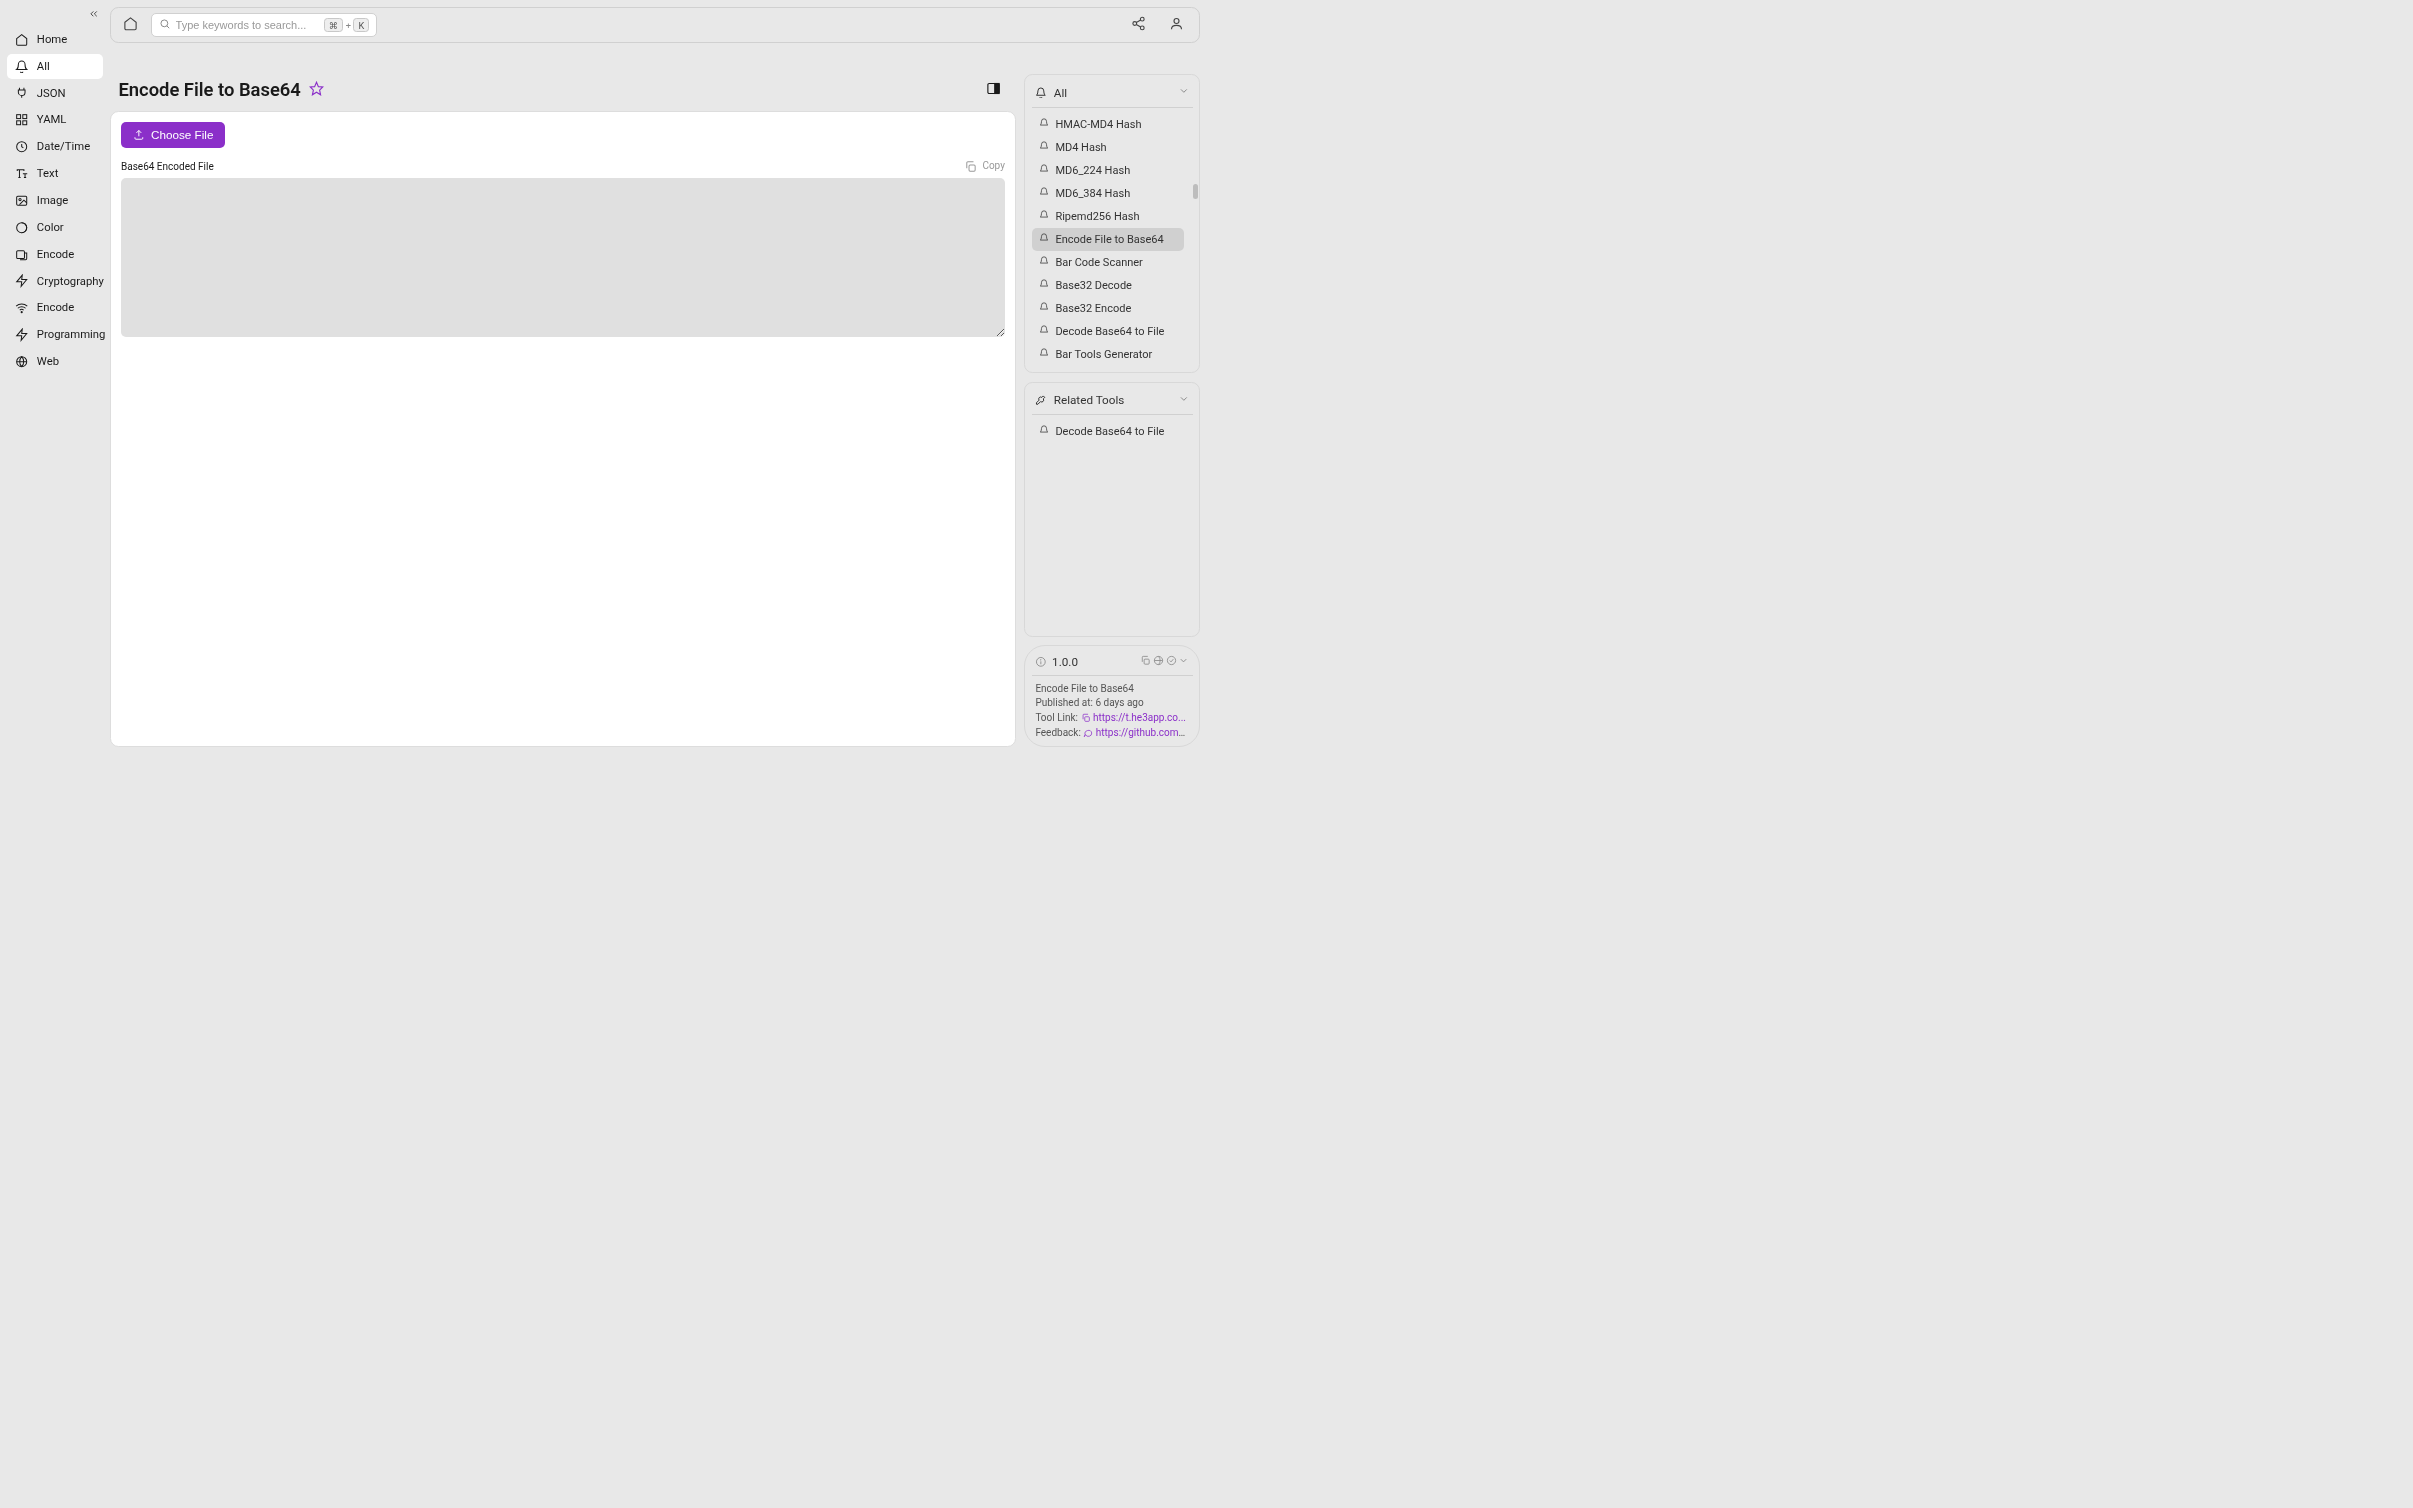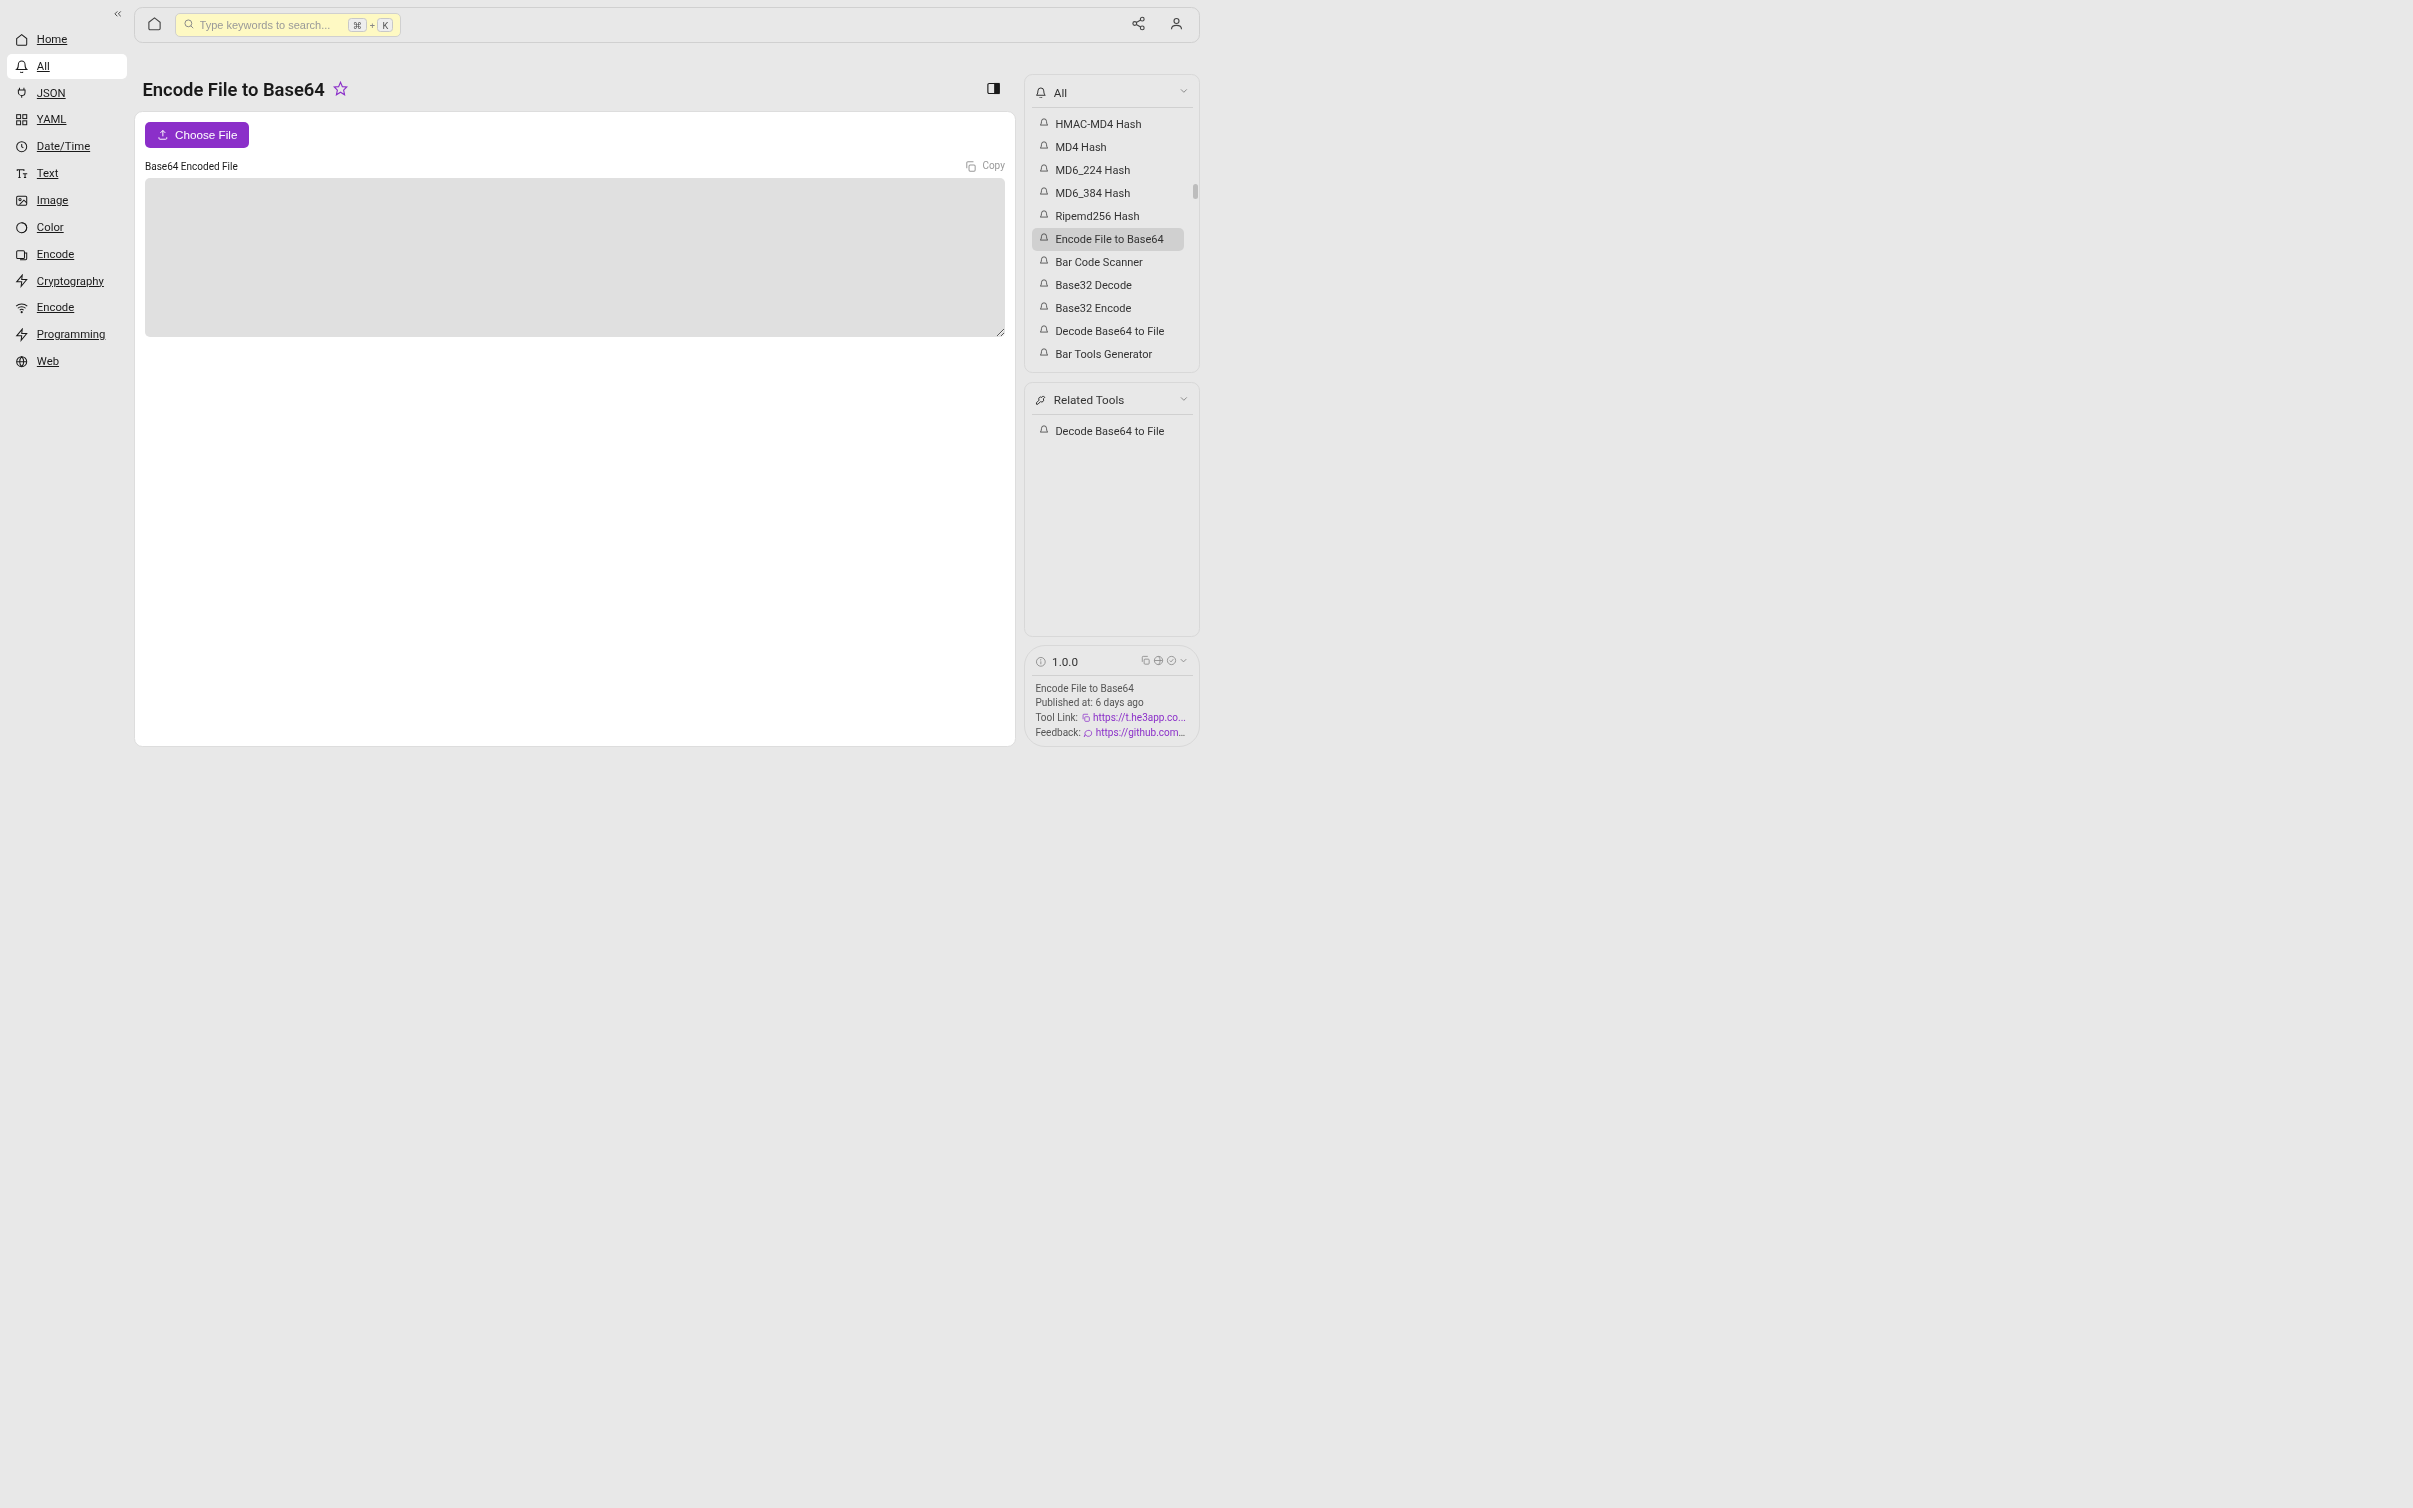--- a/index.html
+++ b/index.html
@@ -7,27 +7,26 @@
   font-family: -apple-system, BlinkMacSystemFont, "Segoe UI", Roboto, sans-serif;
   background: #e8e8e8;
   width: 1207px;
   height: 754px;
   overflow: hidden;
   font-size: 11.7px;
   color: #1a1a1a;
 }
 .app { display: flex; height: 100%; }
 .sidebar {
-  width: 134px;
+  width: 110px;
   background: #e8e8e8;
   padding: 8.4px 6.7px;
   display: flex;
   flex-direction: column;
   gap: 1.7px;
-  text-decoration: underline;
 }
 .collapse-btn {
   display: flex;
   justify-content: flex-end;
   padding: 0 3.4px 5px 0;
   color: #444;
 }
 .nav-item {
   display: flex;
   align-items: center;
@@ -49,21 +48,21 @@
   display: flex;
   align-items: center;
   gap: 10px;
   margin-bottom: 6.7px;
 }
 .home-btn { padding: 3.4px; color: #444; cursor: pointer; }
 .search-wrap {
   position: relative;
   display: flex;
   align-items: center;
-  background: #fef9c3;
+  background: #ffffff;
   border: 0.8px solid #d0d0d0;
   border-radius: 5px;
   padding: 3.4px 6.7px;
   width: 226px;
 }
 .search-icon { color: #888; margin-right: 5px; }
 .search-input {
   border: none; background: transparent; outline: none;
   font-size: 11px; flex: 1; width: 100%;
   color: #333;

